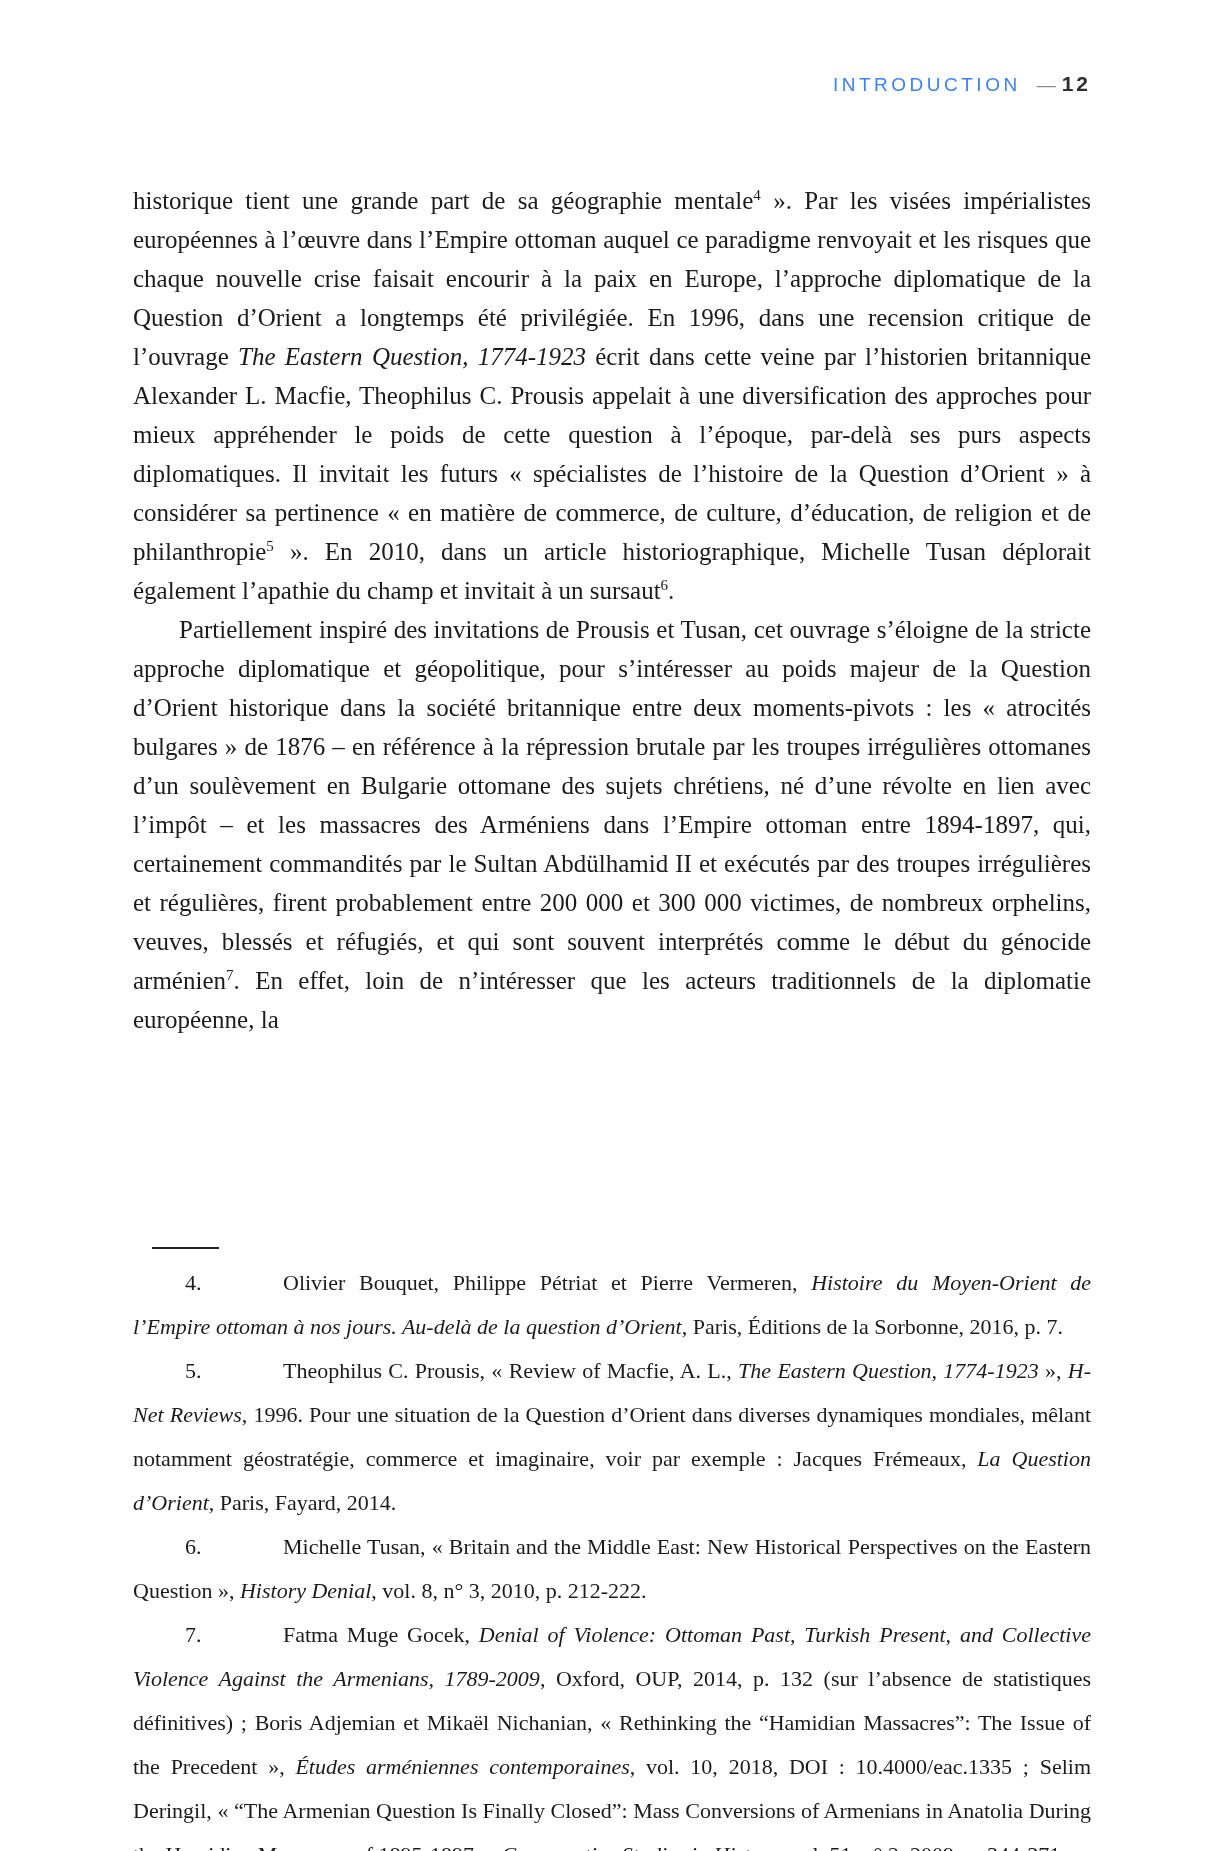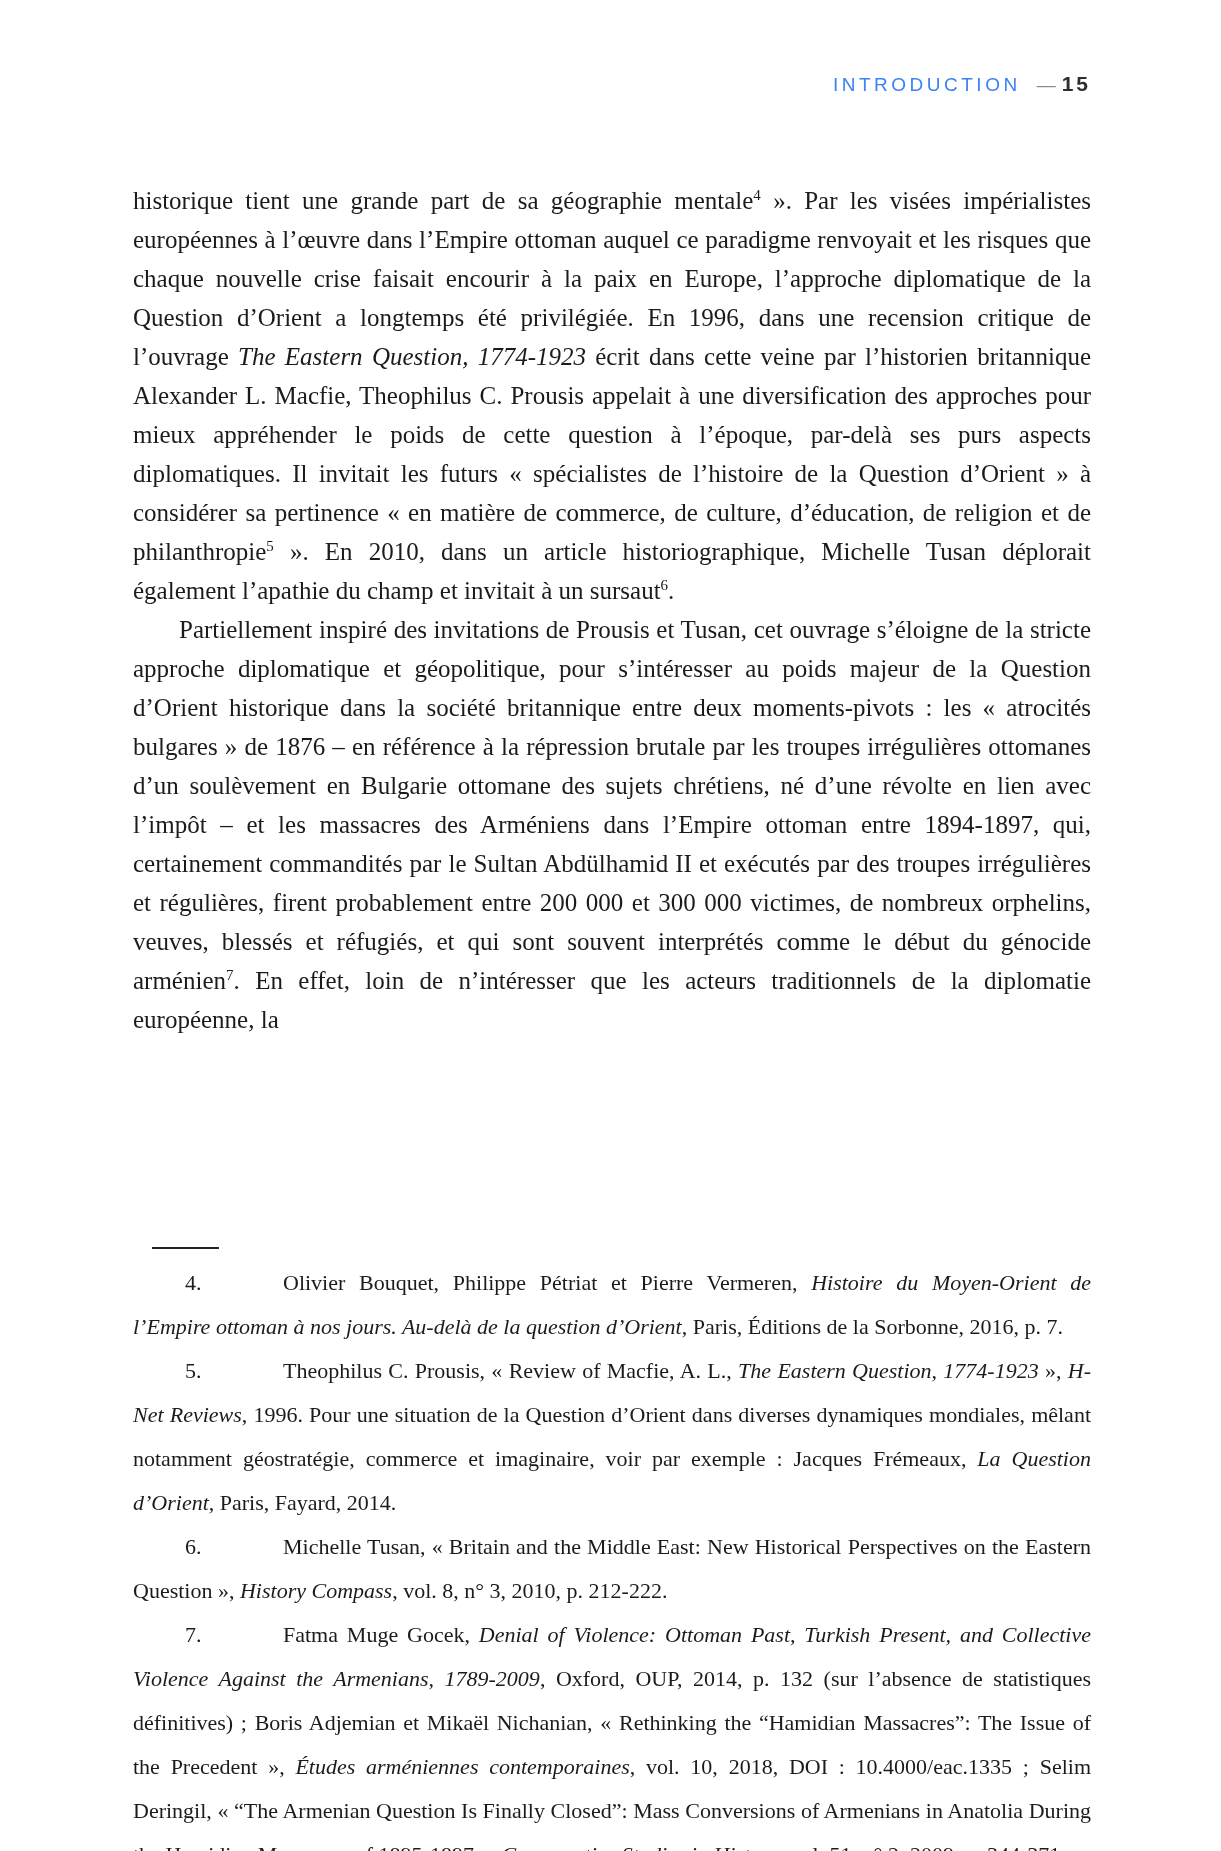--- a/index.html
+++ b/index.html
@@ -58,30 +58,30 @@
   .footnote { margin:0; padding:0; text-indent:26px; }
   .fn-num { display:inline-block; width:124px; font-style:normal; }
   i { font-style:italic; }
 </style>
 </head>
 <body>
 
 <div class="page">
 
   <div class="running-header">
-    <span class="hdr-label">INTRODUCTION</span><span class="hdr-dash">—</span><span class="hdr-num">15</span>
+    <span class="hdr-label">INTRODUCTION</span><span class="hdr-dash">—</span><span class="hdr-num">12</span>
   </div>
 
   <div class="body-text">
     <p><span>historique tient une grande part de sa géographie mentale</span><sup class="fn-ref">4</sup><span>&nbsp;». Par les visées impérialistes européennes à l’œuvre dans l’Empire ottoman auquel ce paradigme renvoyait et les risques que chaque nouvelle crise faisait encourir à la paix en Europe, l’approche diplomatique de la Question d’Orient a longtemps été privilégiée. En 1996, dans une recension critique de l’ouvrage </span><i>The Eastern Question, 1774-1923</i><span> écrit dans cette veine par l’historien britannique Alexander L.&nbsp;Macfie, Theophilus C.&nbsp;Prousis appelait à une diversification des approches pour mieux appréhender le poids de cette question à l’époque, par-delà ses purs aspects diplomatiques. Il invitait les futurs «&nbsp;spécialistes de l’histoire de la Question d’Orient&nbsp;» à considérer sa pertinence «&nbsp;en matière de commerce, de culture, d’éducation, de religion et de philanthropie</span><sup class="fn-ref">5</sup><span>&nbsp;». En 2010, dans un article historiographique, Michelle Tusan déplorait également l’apathie du champ et invitait à un sursaut</span><sup class="fn-ref">6</sup><span>.</span></p>
     <p class="para-indent"><span>Partiellement inspiré des invitations de Prousis et Tusan, cet ouvrage s’éloigne de la stricte approche diplomatique et géopolitique, pour s’intéresser au poids majeur de la Question d’Orient historique dans la société britannique entre deux moments-pivots&nbsp;: les «&nbsp;atrocités bulgares&nbsp;» de 1876 – en référence à la répression brutale par les troupes irrégulières ottomanes d’un soulèvement en Bulgarie ottomane des sujets chrétiens, né d’une révolte en lien avec l’impôt – et les massacres des Arméniens dans l’Empire ottoman entre 1894-1897, qui, certainement commandités par le Sultan Abdülhamid II et exécutés par des troupes irrégulières et régulières, firent probablement entre 200&nbsp;000 et 300&nbsp;000 victimes, de nombreux orphelins, veuves, blessés et réfugiés, et qui sont souvent interprétés comme le début du génocide arménien</span><sup class="fn-ref">7</sup><span>. En effet, loin de n’intéresser que les acteurs traditionnels de la diplomatie européenne, la</span></p>
   </div>
 
   <div class="fn-rule"></div>
 
   <div class="footnotes">
     <p class="footnote"><span class="fn-num">4.</span><span><span>Olivier Bouquet, Philippe Pétriat et Pierre Vermeren, </span><i>Histoire du Moyen-Orient de l’Empire ottoman à nos jours. Au-delà de la question d’Orient</i><span>, Paris, Éditions de la Sorbonne, 2016, p.&nbsp;7.</span></span></p>
     <p class="footnote"><span class="fn-num">5.</span><span><span>Theophilus C.&nbsp;Prousis, «&nbsp;Review of Macfie, A.&nbsp;L., </span><i>The Eastern Question, 1774-1923</i><span>&nbsp;», </span><i>H-Net Reviews</i><span>, 1996. Pour une situation de la Question d’Orient dans diverses dynamiques mondiales, mêlant notamment géostratégie, commerce et imaginaire, voir par exemple&nbsp;: Jacques Frémeaux, </span><i>La Question d’Orient</i><span>, Paris, Fayard, 2014.</span></span></p>
-    <p class="footnote"><span class="fn-num">6.</span><span><span>Michelle Tusan, «&nbsp;Britain and the Middle East: New Historical Perspectives on the Eastern Question&nbsp;», </span><i>History Compass</i><span>, vol.&nbsp;8, n°&nbsp;3, 2010, p.&nbsp;212-222.</span></span></p>
+    <p class="footnote"><span class="fn-num">6.</span><span><span>Michelle Tusan, «&nbsp;Britain and the Middle East: New Historical Perspectives on the Eastern Question&nbsp;», </span><i>History Denial</i><span>, vol.&nbsp;8, n°&nbsp;3, 2010, p.&nbsp;212-222.</span></span></p>
     <p class="footnote"><span class="fn-num">7.</span><span><span>Fatma Muge Gocek, </span><i>Denial of Violence: Ottoman Past, Turkish Present, and Collective Violence Against the Armenians, 1789-2009</i><span>, Oxford, OUP, 2014, p.&nbsp;132 (sur l’absence de statistiques définitives)&nbsp;; Boris Adjemian et Mikaël Nichanian, «&nbsp;Rethinking the “Hamidian Massacres”: The Issue of the Precedent&nbsp;», </span><i>Études arméniennes contemporaines</i><span>, vol.&nbsp;10, 2018, DOI&nbsp;: 10.4000/eac.1335&nbsp;; Selim Deringil, «&nbsp;“The Armenian Question Is Finally Closed”: Mass Conversions of Armenians in Anatolia During the Hamidian Massacres of 1895-1897&nbsp;», </span><i>Comparative Studies in History</i><span>, vol.&nbsp;51, n°&nbsp;2, 2009, p.&nbsp;344-371.</span></span></p>
   </div>
 
 </div>
 
 </body></html>

